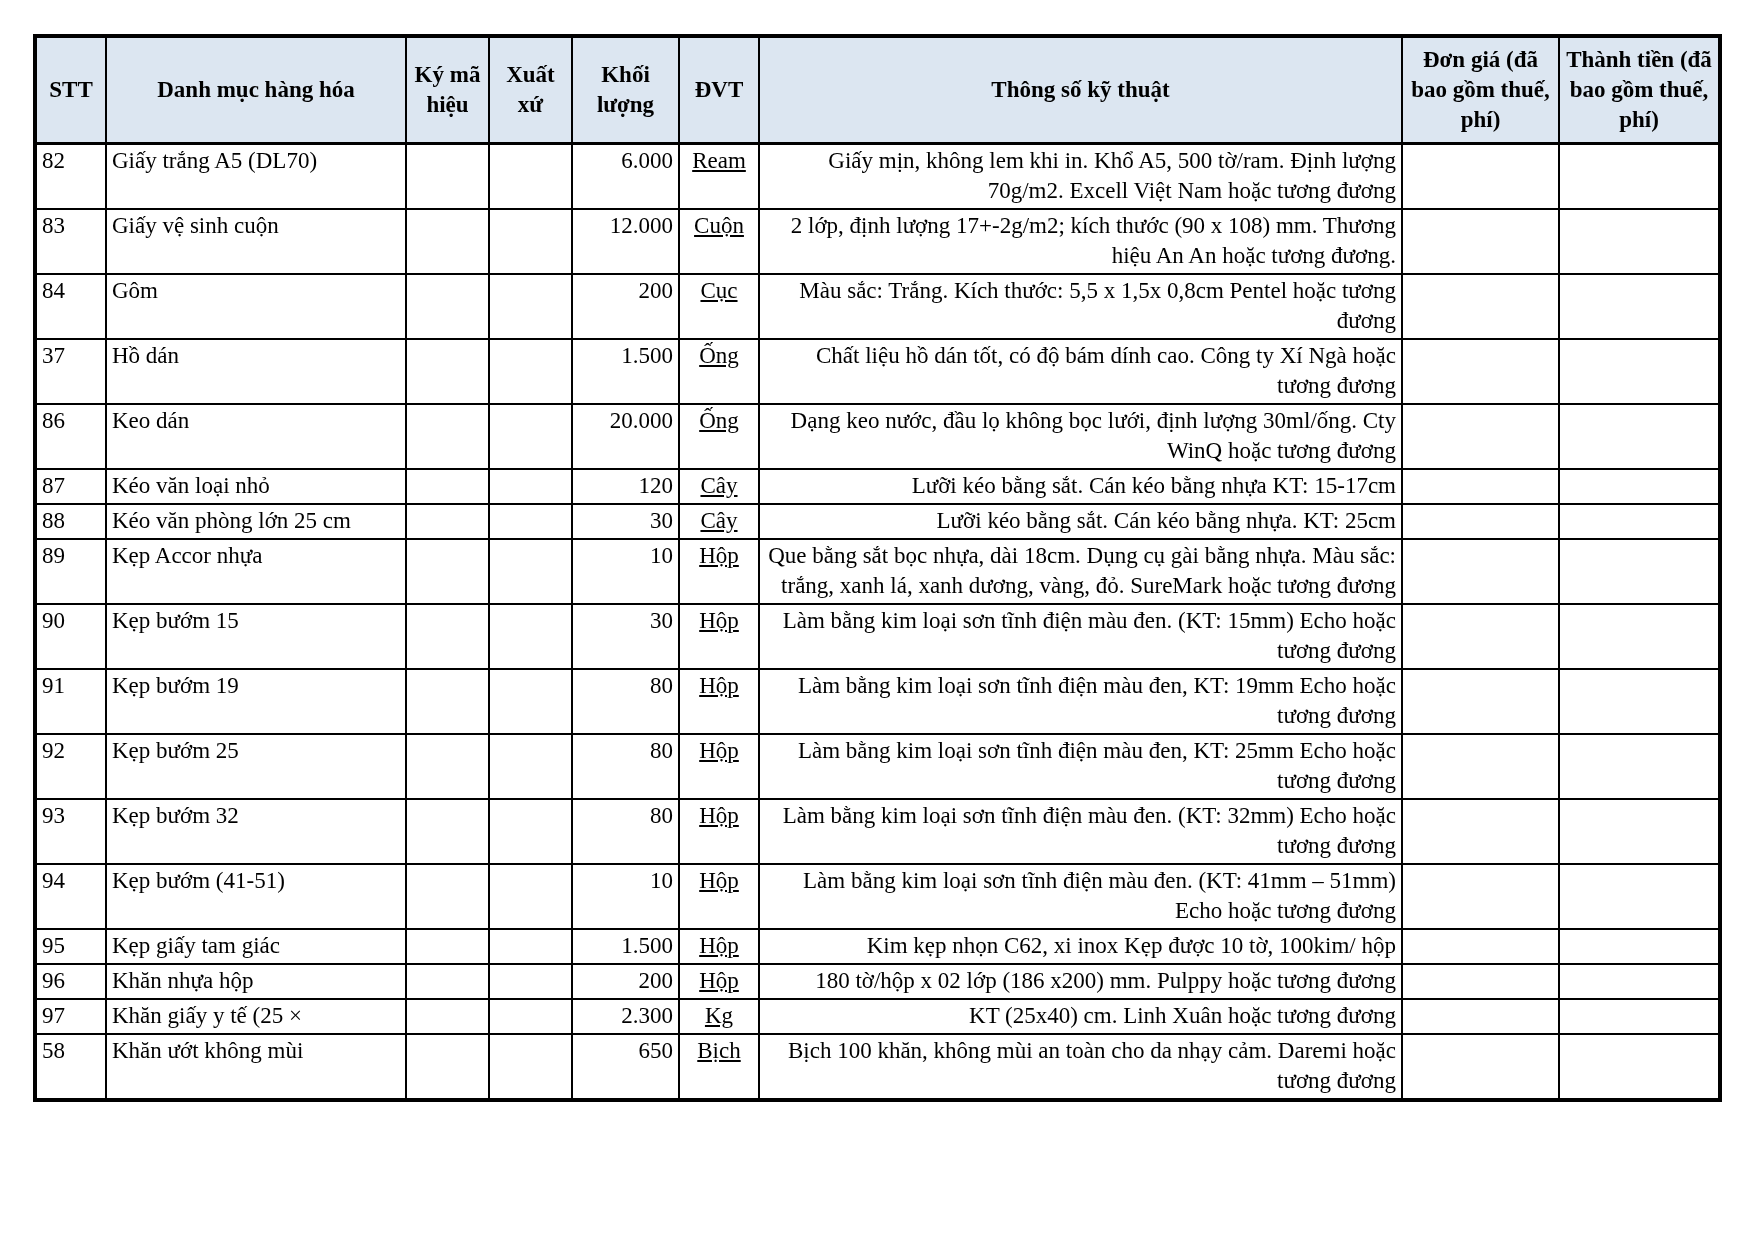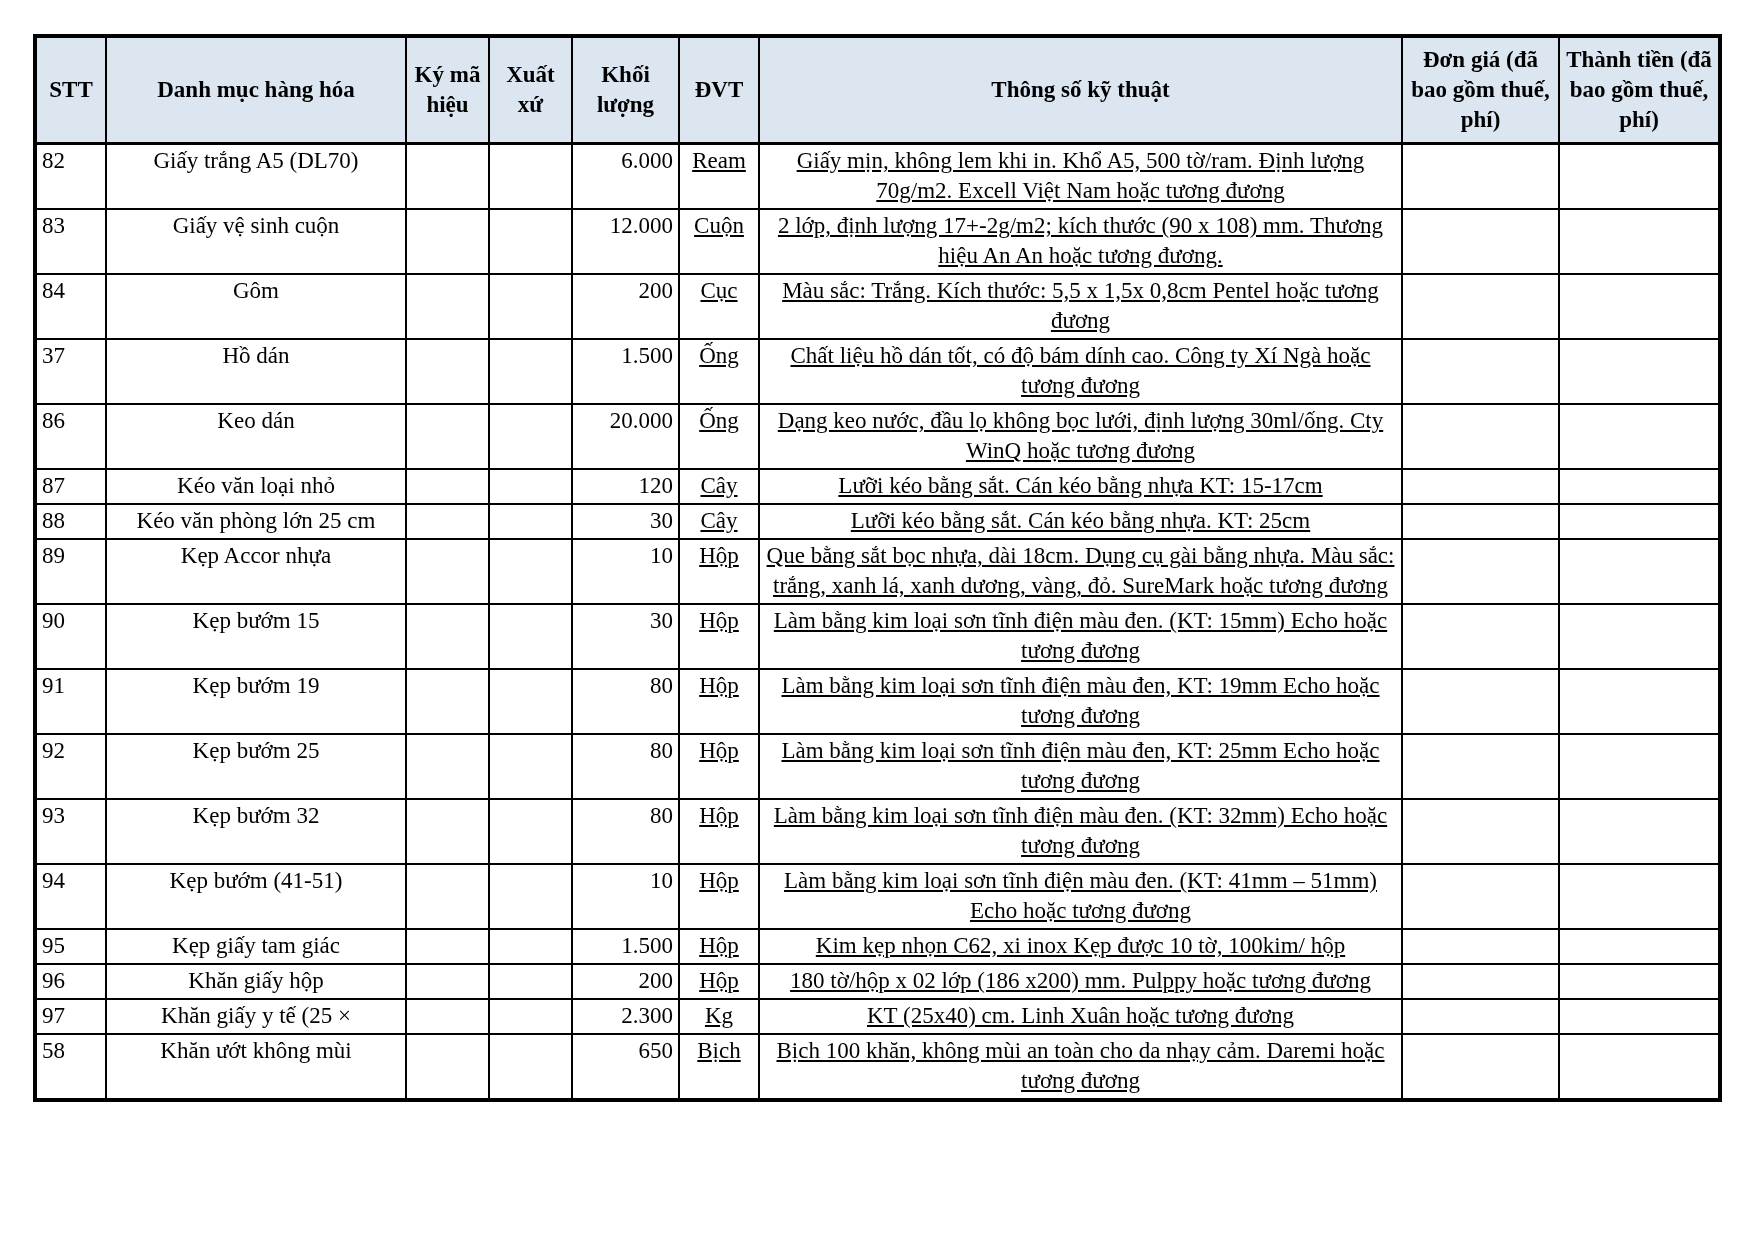--- a/index.html
+++ b/index.html
@@ -54,24 +54,24 @@
   col.w-name   { width: 300px; }
   col.w-code   { width: 83px;  }
   col.w-origin { width: 83px;  }
   col.w-qty    { width: 107px; }
   col.w-unit   { width: 80px;  }
   col.w-spec   { width: 643px; }
   col.w-price  { width: 157px; }
   col.w-total  { width: 161px; }
 
   td.c-stt  { }
-  td.c-name { text-align: center; }
+  td.c-name { text-align: left; }
   td.c-qty  { text-align: right; padding-right: 9px; }
   td.c-unit { text-align: center; text-decoration: underline; }
-  td.c-spec { text-align: center; padding-left: 7px; text-decoration: underline; }
+  td.c-spec { text-align: right; padding-left: 7px; }
 </style>
 </head>
 <body>
 
 <div class="page">
   <div class="table-wrap">
     <table class="items">
       <colgroup>
         <col class="w-stt">
           <col class="w-name">
@@ -260,21 +260,21 @@
     <td class="c-orig"></td>
     <td class="c-qty">1.500</td>
     <td class="c-unit">Hộp</td>
     <td class="c-spec">Kim kẹp nhọn C62, xi inox Kẹp được 10 tờ, 100kim/ hộp</td>
     <td class="c-price"></td>
     <td class="c-total"></td>
   </tr>
 
   <tr>
     <td class="c-stt">96</td>
-    <td class="c-name">Khăn giấy hộp</td>
+    <td class="c-name">Khăn nhựa hộp</td>
     <td class="c-code"></td>
     <td class="c-orig"></td>
     <td class="c-qty">200</td>
     <td class="c-unit">Hộp</td>
     <td class="c-spec">180 tờ/hộp x 02 lớp (186 x200) mm. Pulppy hoặc tương đương</td>
     <td class="c-price"></td>
     <td class="c-total"></td>
   </tr>
 
   <tr>

